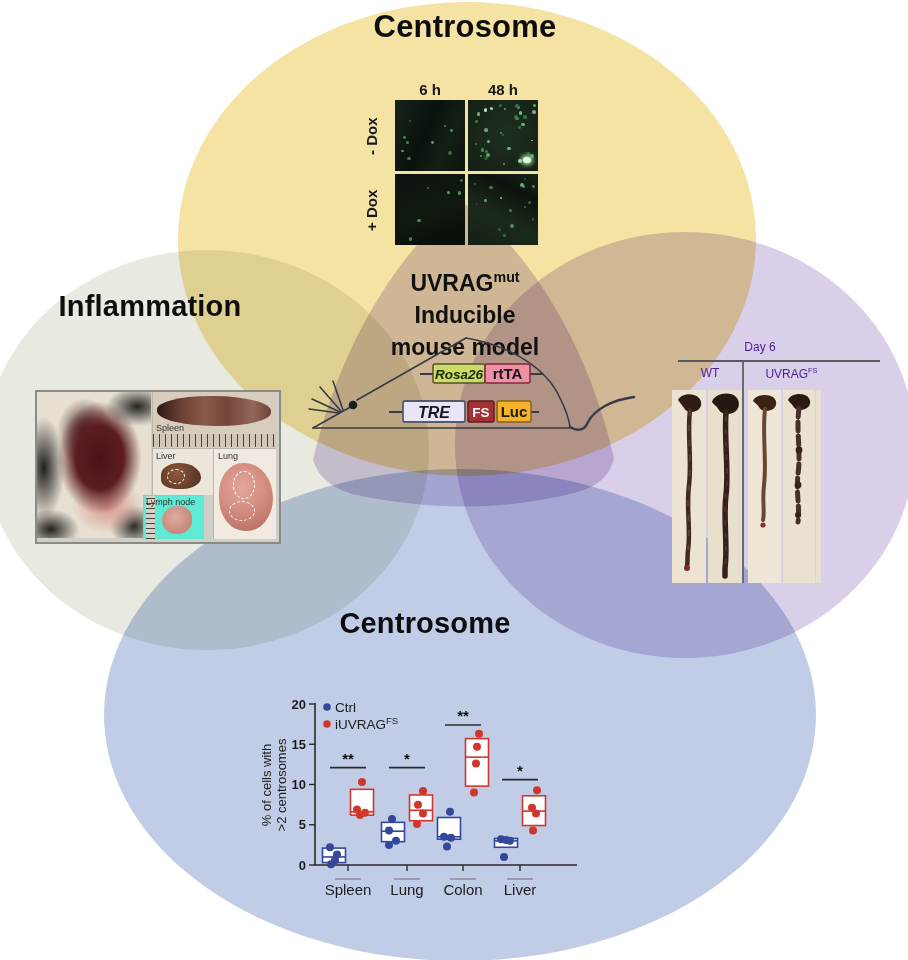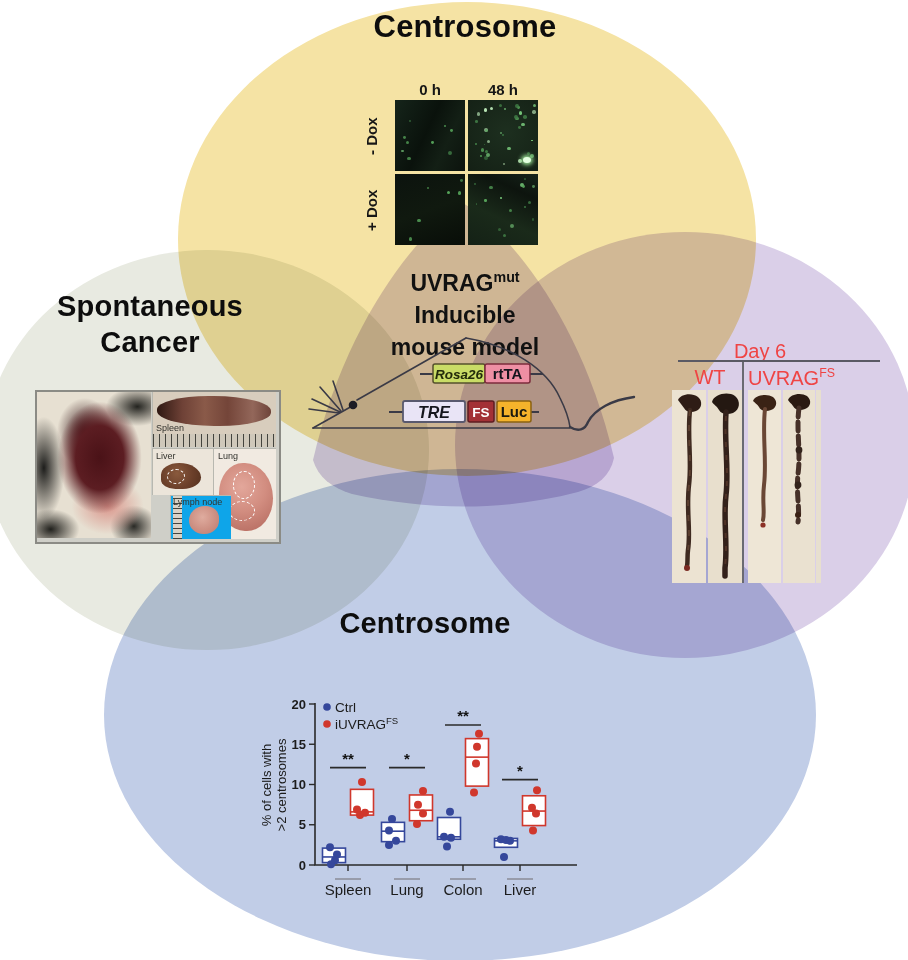--- a/index.html
+++ b/index.html
@@ -20,21 +20,21 @@
   .vlabel{writing-mode:vertical-rl;transform:rotate(180deg);font-size:15px;font-weight:600;color:#161616;
           display:flex;align-items:center;justify-content:center;}
   .mgrid{left:395px;top:99px;width:143px;height:147px;}
   .mcell{position:absolute;width:70px;height:71px;overflow:hidden;}
   .mc1{left:0;top:1px;background:linear-gradient(115deg,#15241a 0%,#0a120c 45%,#131f15 70%,#0c130d 100%);}
   .mc2{left:73px;top:1px;background:radial-gradient(90px 90px at 55% 45%,#1d2f1f 0%,#142015 60%,#0a110b 100%);}
   .mc3{left:0;top:75px;background:linear-gradient(160deg,#0c130e 0%,#10190f 50%,#080d08 100%);}
   .mc4{left:73px;top:75px;background:linear-gradient(25deg,#142116 0%,#1a2a1a 40%,#0d140e 75%,#16241a 100%);}
   .dot{position:absolute;border-radius:50%;}
   
-  .small-head{font-size:20px;color:#ef4444;text-align:center;}
+  .small-head{font-size:12px;color:#4c1d95;text-align:center;}
   .hline{background:#5a5a64;height:2px;}
   .vline{background:#6a6a72;width:2px;}
   .strip{position:absolute;top:390px;height:193px;}
   .s1{left:672px;width:34px;background:#ece3d2;}
   .s2{left:708px;width:34px;background:#e8dfcd;}
   .s3{left:748px;width:33px;background:#eee6d6;}
   .s4{left:783px;width:32px;background:#eae1d0;}
   .s5{left:816px;width:5px;background:#e7dfcf;}
   .caption{font-weight:bold;font-size:21px;text-align:center;color:#0d0d0d;}
   
@@ -55,21 +55,21 @@
     background:linear-gradient(90deg,#2e1812 0%,#6e4136 22%,#8a5a49 42%,#744539 62%,#93675a 84%,#6e443a 100%);}
   .ruler-h{position:absolute;left:0;bottom:0;width:100%;height:13px;background:#cfc8ba;
     background-image:repeating-linear-gradient(90deg,#44443e 0 1px,rgba(0,0,0,0) 1px 6px);}
   .p-liver{left:115px;top:56px;width:60px;height:46px;background:#ece5da;border-left:1px solid #b8b8b0;border-top:1px solid #b8b8b0;}
   .liver-blob{position:absolute;left:8px;top:14px;width:40px;height:26px;border-radius:50% 60% 50% 40%;
     background:radial-gradient(circle at 40% 40%,#8a5a3d 0%,#6b3f2a 55%,#53301e 100%);}
   .dash-oval{position:absolute;border:1px dashed #fff;border-radius:50%;}
   .p-lung{left:176px;top:56px;width:62px;height:90px;background:#f1eae1;border-left:1px solid #b8b8b0;border-top:1px solid #b8b8b0;}
   .lung-blob{position:absolute;left:5px;top:14px;width:54px;height:68px;border-radius:46% 54% 50% 50%;
     background:radial-gradient(circle at 42% 35%,#e3a79b 0%,#d28d80 45%,#c0786c 75%,#b4665c 100%);}
-  .p-lymph{left:133px;top:103px;width:60px;height:43px;background:#0ea5e9;border-left:1px solid #b8b8b0;border-top:1px solid #b8b8b0;}
+  .p-lymph{left:106px;top:103px;width:60px;height:43px;background:#5eead4;border-left:1px solid #b8b8b0;border-top:1px solid #b8b8b0;}
   .ruler-v{position:absolute;left:2px;top:0;width:9px;height:100%;background:#d8d2c6;
     background-image:repeating-linear-gradient(0deg,#44443e 0 1px,rgba(0,0,0,0) 1px 5px);}
   .lymph-blob{position:absolute;left:18px;top:10px;width:30px;height:28px;border-radius:55% 45% 50% 50%;
     background:radial-gradient(circle at 45% 40%,#dfac9f 0%,#cb8d80 60%,#bd7b6f 100%);}
 </style>
 </head>
 <body>
 
 <div class="canvas">
 
@@ -77,21 +77,21 @@
     <ellipse cx="467" cy="239" rx="289" ry="237" style="mix-blend-mode:multiply" fill="#F5E3A4"></ellipse>
     <ellipse cx="207" cy="450" rx="222" ry="200" style="mix-blend-mode:multiply" fill="#E8EAE1"></ellipse>
     <ellipse cx="685" cy="445" rx="230" ry="213" style="mix-blend-mode:multiply" fill="#DACFE8"></ellipse>
     <ellipse cx="460" cy="715" rx="356" ry="246" style="mix-blend-mode:multiply" fill="#C1CDE7"></ellipse>
     <path d="M463,203 C418,232 345,322 313,460 C318,477 332,488 352,494 C430,511 505,511 578,492 C598,486 610,476 614,458 C582,320 510,233 463,203 Z" style="mix-blend-mode:multiply" fill="#D8CDE6"></path>
   </svg>
 
   <div class="abs big-title t-top">
     <div>Centrosome</div>
   </div>
-  <div class="abs col-label" style="left:395px;top:81px;width:70px">0 h</div>
+  <div class="abs col-label" style="left:395px;top:81px;width:70px">6 h</div>
   <div class="abs col-label" style="left:468px;top:81px;width:70px">48 h</div>
   <div class="abs vlabel" style="left:362px;top:101px;height:70px;width:18px">- Dox</div>
   <div class="abs vlabel" style="left:362px;top:175px;height:70px;width:18px">+ Dox</div>
   <div class="abs mgrid">
     <div class="mcell mc1" id="mc1">
         <span class="dot" style="width: 2.93013px; height: 2.93013px; left: 35.8567px; top: 41.3115px; background: rgb(88, 168, 92); opacity: 0.93;"></span>
         <span class="dot" style="width: 2.99886px; height: 2.99886px; left: 7.96162px; top: 36.4218px; background: rgb(88, 168, 92); opacity: 0.75;"></span>
         <span class="dot" style="width: 2.84811px; height: 2.84811px; left: 55.2983px; top: 29.4585px; background: rgb(88, 168, 92); opacity: 0.86;"></span>
         <span class="dot" style="width: 2.01812px; height: 2.01812px; left: 14.0679px; top: 20.3947px; background: rgb(63, 122, 68); opacity: 0.72;"></span>
         <span class="dot" style="width: 3.11452px; height: 3.11452px; left: 10.9038px; top: 40.6162px; background: rgb(88, 168, 92); opacity: 0.74;"></span>
@@ -194,22 +194,21 @@
       <rect x="403" y="401" width="62" height="21" rx="2" stroke="#59596e" stroke-width="1.8" fill="#E9E4F6"></rect>
       <text x="434" y="417.5" text-anchor="middle" font-size="16" font-weight="bold" font-style="italic" fill="#15151d">TRE</text>
       <rect x="468" y="401" width="26" height="21" rx="2" stroke="#5f1d22" stroke-width="1.5" fill="#A33136"></rect>
       <text x="481" y="417" text-anchor="middle" font-size="13.5" font-weight="bold" fill="#ffffff">FS</text>
       <rect x="497" y="401" width="34" height="21" rx="2" stroke="#8a6212" stroke-width="1.5" fill="#F5B32B"></rect>
       <text x="514" y="417" text-anchor="middle" font-size="15" font-weight="bold" fill="#1a1a10">Luc</text>
     </g>
   </svg>
 
   <div class="abs big-title t-left">
-    <div>Spontaneous</div>
-    <div>Cancer</div>
+    <div>Inflammation</div>
   </div>
   <div class="abs collage">
     <div class="panel p-photo"></div>
     <div class="panel p-spleen">
       <div class="spleen-blob"></div>
       <span class="plabel" style="left:3px;bottom:14px">Spleen</span>
       <div class="ruler-h"></div>
     </div>
     <div class="panel p-liver">
       <span class="plabel" style="left:3px;top:2px">Liver</span>

